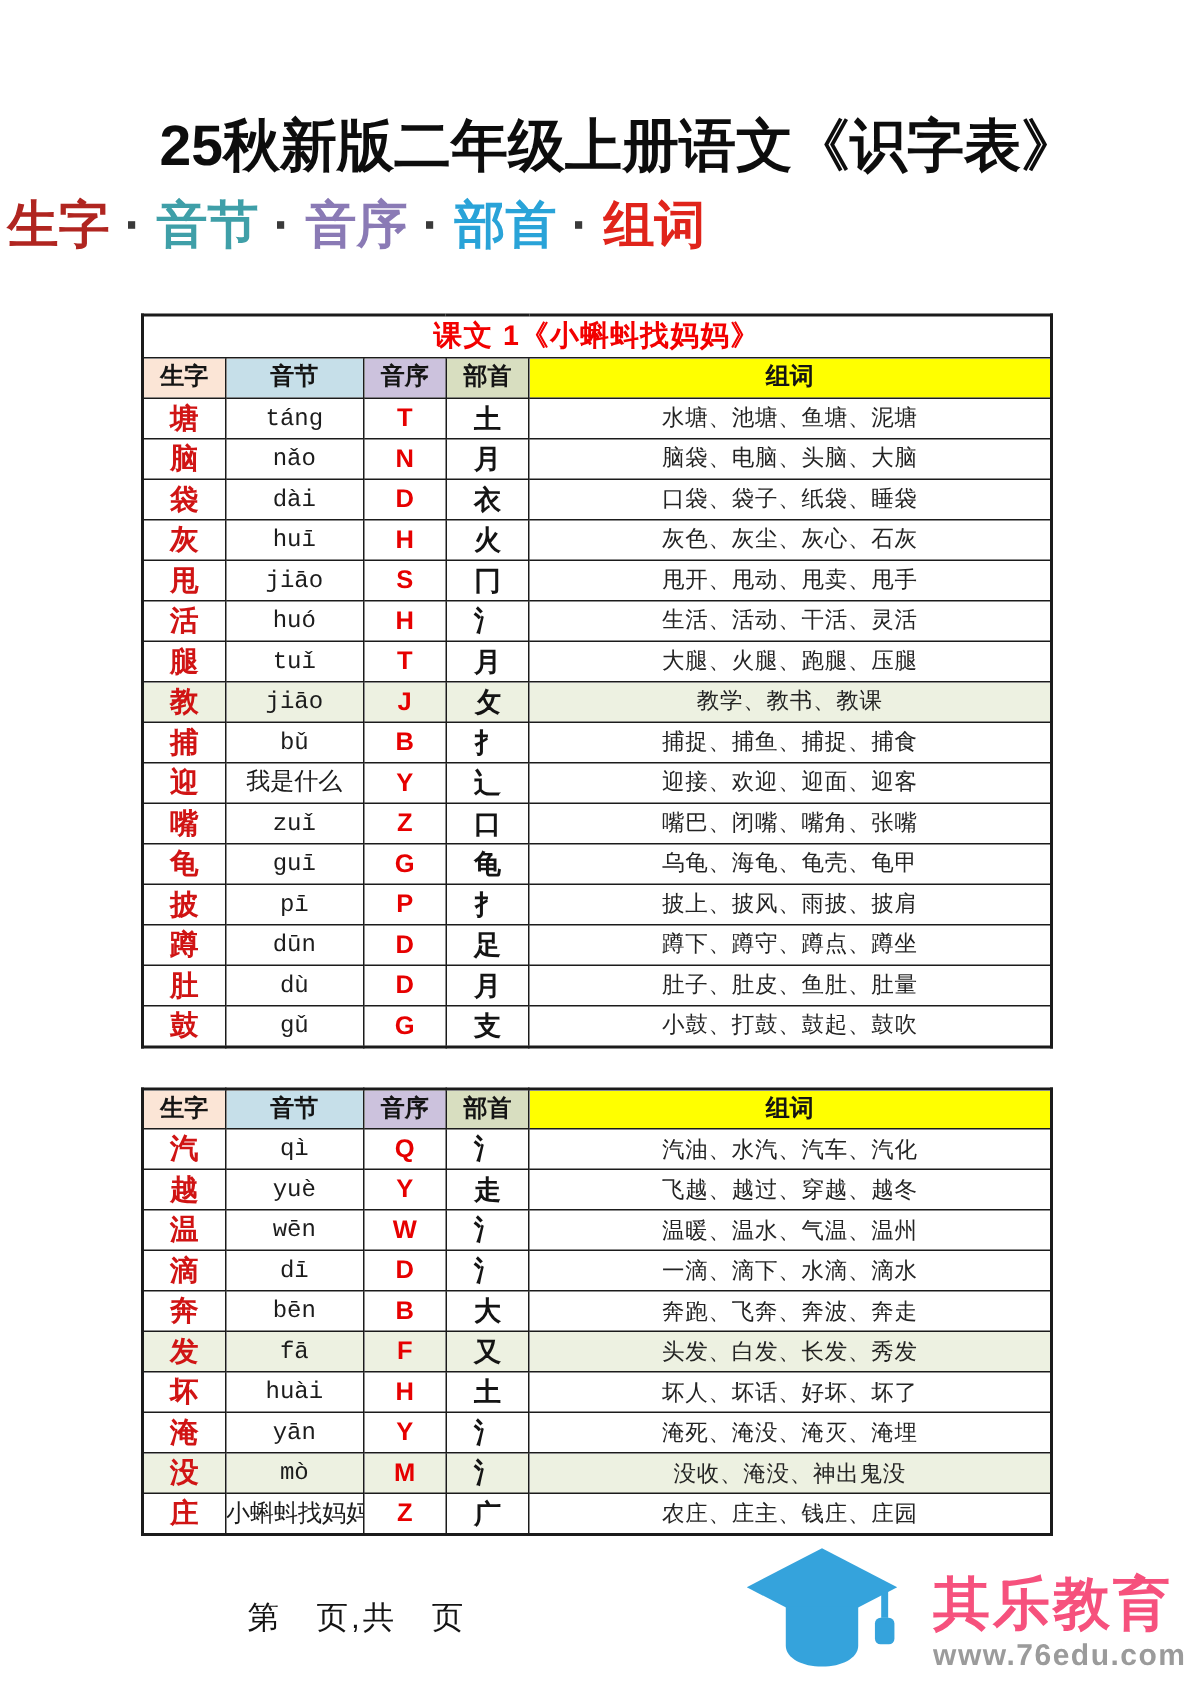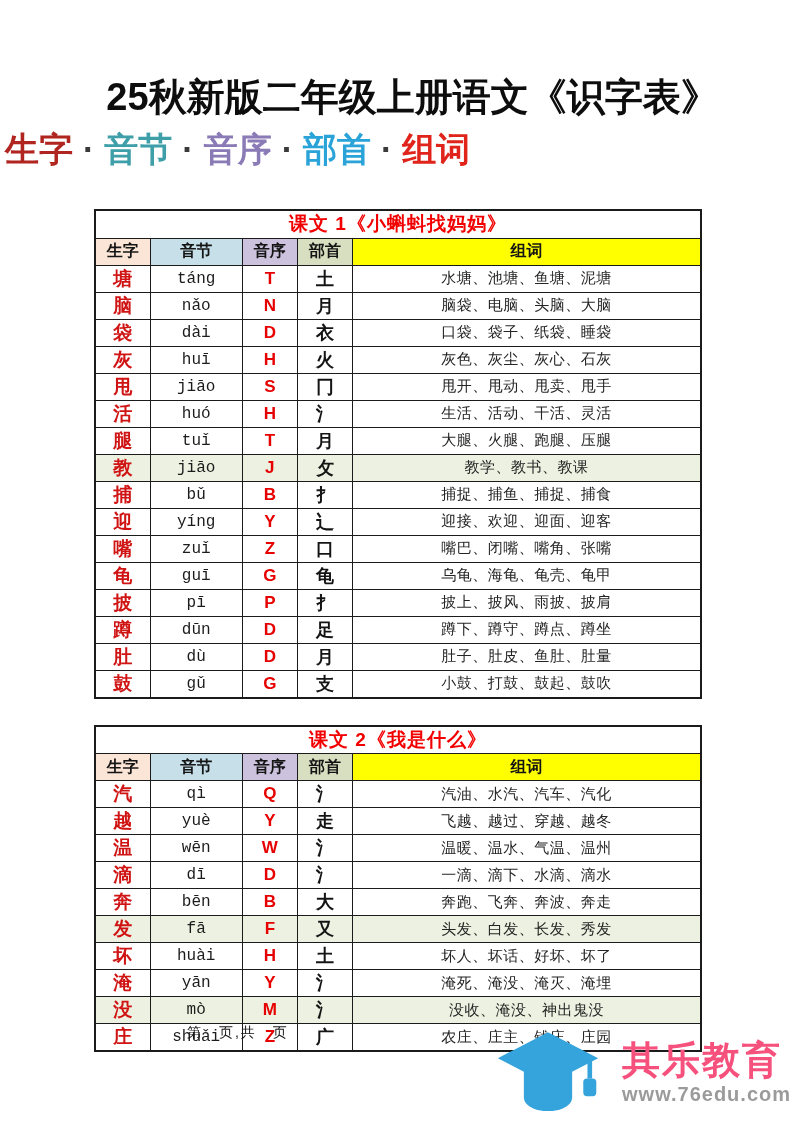--- a/index.html
+++ b/index.html
@@ -40,26 +40,26 @@
   .c-char   { color:#d01414; font-size:19px; font-weight:bold; }
   .c-pinyin { font-family:"Liberation Mono", monospace; font-size:16px; color:#1c1c1c;margin-top:20px; }
   .c-initial{ color:#e60000; font-size:17px; font-weight:bold; }
   .c-radical{ font-size:18px; font-weight:bold; color:#141414; }
   .c-words  { font-size:15px; color:#242424; letter-spacing:0.5px; }
   col.w-char { width:9.1%; } col.w-pinyin { width:15.2%; }
   col.w-initial { width:9.1%; } col.w-radical { width:9.1%; }
   col.w-words { width:57.5%; }
   
   .page-footer {
-    position:absolute; top:1024px; left:0; width:60%;
-    text-align:center; font-size:14px; color:#141414; letter-spacing:2px;
+    position:absolute; top:1064px; left:0; width:60%;
+    text-align:center; font-size:21px; color:#141414; letter-spacing:2px;
   }
   .logo {
     position:absolute; right:2px; bottom:6px;
-    display:flex; align-items:center; gap:22px;
+    display:flex; align-items:flex-end; gap:22px;
   }
   .logo-cap { width:104px; height:86px; flex:0 0 auto; }
   .logo-texts { display:flex; flex-direction:column; align-items:flex-start; }
   .logo-name { font-size:38px; font-weight:bold; letter-spacing:2px; line-height:1.1; }
   .logo-url  { font-size:20px; font-weight:bold; letter-spacing:1px; margin-top:1px; }
 </style>
 </head>
 <body>
 
 <div class="page">
@@ -148,21 +148,21 @@
           </tr>
           <tr>
             <td class="c-char">捕</td>
             <td class="c-pinyin">bǔ</td>
             <td class="c-initial">B</td>
             <td class="c-radical">扌</td>
             <td class="c-words">捕捉、捕鱼、捕捉、捕食</td>
           </tr>
           <tr>
             <td class="c-char">迎</td>
-            <td class="c-pinyin">yíng</td>
+            <td class="c-pinyin">我是什么</td>
             <td class="c-initial">Y</td>
             <td class="c-radical">辶</td>
             <td class="c-words">迎接、欢迎、迎面、迎客</td>
           </tr>
           <tr>
             <td class="c-char">嘴</td>
             <td class="c-pinyin">zuǐ</td>
             <td class="c-initial">Z</td>
             <td class="c-radical">口</td>
             <td class="c-words">嘴巴、闭嘴、嘴角、张嘴</td>
@@ -207,23 +207,20 @@
 
   <table class="course-table">
     <colgroup>
       <col class="w-char">
           <col class="w-pinyin">
           <col class="w-initial">
           <col class="w-radical">
           <col class="w-words">
     </colgroup>
     <thead>
-      <tr class="caption-row">
-        <th colspan="5">课文 2《我是什么》</th>
-      </tr>
       <tr class="header-row">
             <th style="background: rgb(251, 229, 214);">生字</th>
             <th style="background: rgb(198, 223, 233);">音节</th>
             <th style="background: rgb(204, 194, 221);">音序</th>
             <th style="background: rgb(216, 222, 192);">部首</th>
             <th style="background: rgb(255, 255, 0);">组词</th>
           </tr>
     </thead>
     <tbody>
           <tr>
@@ -284,21 +281,21 @@
           </tr>
           <tr class="hl">
             <td class="c-char">没</td>
             <td class="c-pinyin">mò</td>
             <td class="c-initial">M</td>
             <td class="c-radical">氵</td>
             <td class="c-words">没收、淹没、神出鬼没</td>
           </tr>
           <tr>
             <td class="c-char">庄</td>
-            <td class="c-pinyin">shuǎi</td>
+            <td class="c-pinyin">小蝌蚪找妈妈</td>
             <td class="c-initial">Z</td>
             <td class="c-radical">广</td>
             <td class="c-words">农庄、庄主、钱庄、庄园</td>
           </tr>
         </tbody>
   </table>
 </div>
 
   <div class="page-footer">第　页,共　页</div>
 

